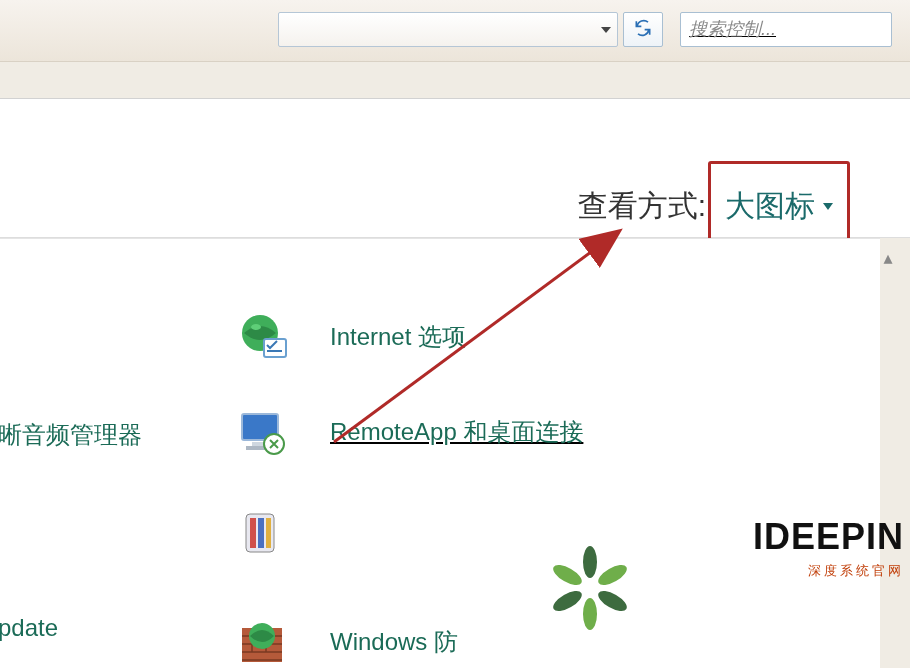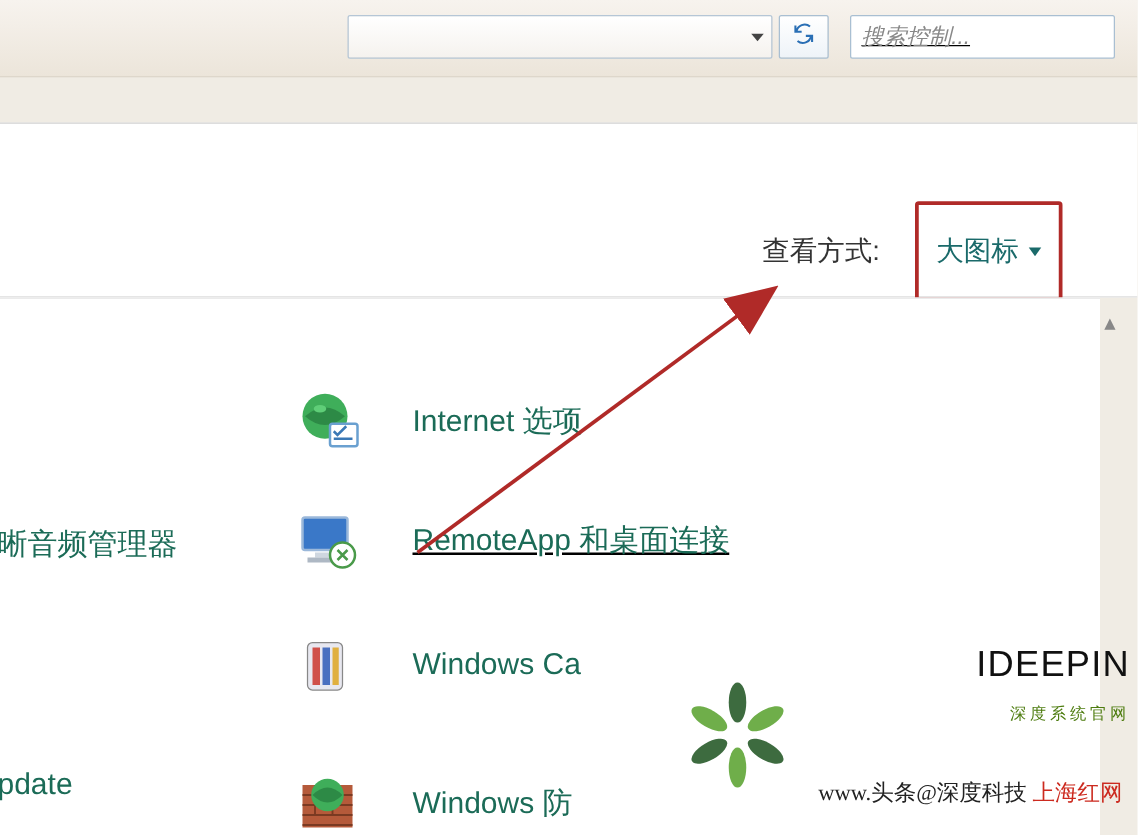--- a/index.html
+++ b/index.html
@@ -38,21 +38,21 @@
 .search-input::placeholder { color: #888; font-style: italic; }
 
 
 .filler { position: absolute; left: 0; right: 0; top: 62px; height: 36px; background: #f0ece4; }
 
 
 .header-panel {
   position: absolute; left: 0; top: 98px; width: 910px; height: 140px;
   background: #fff; border-top: 1px solid #d2d2d2; border-bottom: 1px solid #ddd;
 }
-.view-row { position: absolute; right: 60px; top: 62px; display: flex; align-items: center; gap: 28px; font-size: 22px; color: #333; }
+.view-row { position: absolute; right: 60px; top: 62px; display: flex; align-items: center; gap: 2px; font-size: 30px; color: #333; }
 .view-box {
   border: 3px solid #b02a28; border-radius: 3px; padding: 22px 14px;
   display: flex; align-items: center; gap: 8px; color: #1a6a6a; cursor: pointer;
   position: relative;
 }
 .view-drop { width: 0; height: 0; border-left: 5px solid transparent; border-right: 5px solid transparent; border-top: 7px solid #1a6a6a; }
 
 
 .list-body {
   position: absolute; left: 0; top: 238px; width: 880px; height: 430px;
@@ -65,22 +65,22 @@
 .item-row { position: absolute; display: flex; align-items: center; gap: 36px; }
 .icon-cell { width: 64px; height: 56px; display: flex; align-items: center; justify-content: center; }
 .item-label { font-size: 24px; color: #1b6b57; white-space: nowrap; }
 
 
 .ann-arrow { position: absolute; left: 322px; top: 220px; width: 310px; height: 230px; pointer-events: none; }
 
 
 .wm { position: absolute; right: 0; bottom: 0; width: 380px; height: 160px; pointer-events: none; }
 .wm-swirl { position: absolute; left: 0; top: 10px; }
-.wm-text { position: absolute; right: 6px; top: 8px; font-weight: 400; font-size: 29px; letter-spacing: 1px; color: #111; font-family: Arial, sans-serif; }
-.wm-sub { position: absolute; right: 6px; top: 54px; font-size: 13px; color: #4d7c0f; letter-spacing: 3px; }
+.wm-text { position: absolute; right: 6px; top: 8px; font-weight: 700; font-size: 36px; letter-spacing: 1px; color: #111; font-family: Arial, sans-serif; }
+.wm-sub { position: absolute; right: 6px; top: 54px; font-size: 13px; color: #c2410c; letter-spacing: 3px; }
 .wm-url { position: absolute; right: 12px; bottom: 22px; font-size: 18px; color: #222; font-family: "Times New Roman", serif; }
 .wm-red { color: #cc2a1f; }
 </style>
 </head>
 <body>
 
 <div class="toolbar">
   <div class="addr-tail">
     <div class="addr-drop"></div>
   </div>
@@ -144,21 +144,20 @@
 
   <div class="item-row" style="left:230px; top:265px;">
     <span class="icon-cell">
       <svg width="52" height="52" viewBox="0 0 52 52">
         <rect x="10" y="8" width="28" height="38" rx="4" fill="#e8e8f0" stroke="#888" stroke-width="1"></rect>
         <rect x="14" y="12" width="6" height="30" fill="#d0504a"></rect>
         <rect x="22" y="12" width="6" height="30" fill="#4a70c0"></rect>
         <rect x="30" y="12" width="5" height="30" fill="#e0b040"></rect>
       </svg>
     </span>
-    <span class="item-label">Windows Ca</span>
   </div>
 
   <div class="item-row" style="left:-2px; top:375px;">
     <span class="item-label">pdate</span>
   </div>
 
   <div class="item-row" style="left:230px; top:375px;">
     <span class="icon-cell">
       <svg width="52" height="52" viewBox="0 0 52 52">
         <rect x="6" y="12" width="40" height="34" fill="#b55a3a"></rect>
@@ -200,17 +199,13 @@
       <ellipse cx="0" cy="-26" rx="7" ry="16" fill="#6fae4a" transform="rotate(60)"></ellipse>
       <ellipse cx="0" cy="-26" rx="7" ry="16" fill="#3d6b3f" transform="rotate(120)"></ellipse>
       <ellipse cx="0" cy="-26" rx="7" ry="16" fill="#6fae4a" transform="rotate(180)"></ellipse>
       <ellipse cx="0" cy="-26" rx="7" ry="16" fill="#3d6b3f" transform="rotate(240)"></ellipse>
       <ellipse cx="0" cy="-26" rx="7" ry="16" fill="#6fae4a" transform="rotate(300)"></ellipse>
       <circle cx="0" cy="0" r="7" fill="#fff"></circle>
     </g>
   </svg>
   <div class="wm-text">IDEEPIN</div>
   <div class="wm-sub">深度系统官网</div>
-  <div class="wm-url">
-    <span>www.</span><span>头条@深度科技</span>
-    <span class="wm-red">上海红网</span>
-  </div>
 </div>
 
 </body></html>

